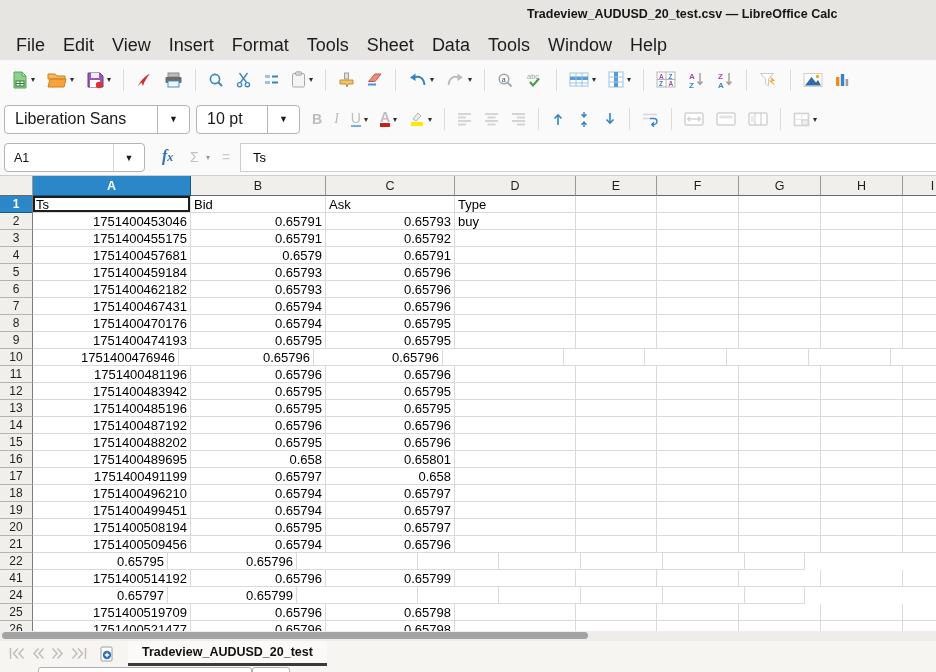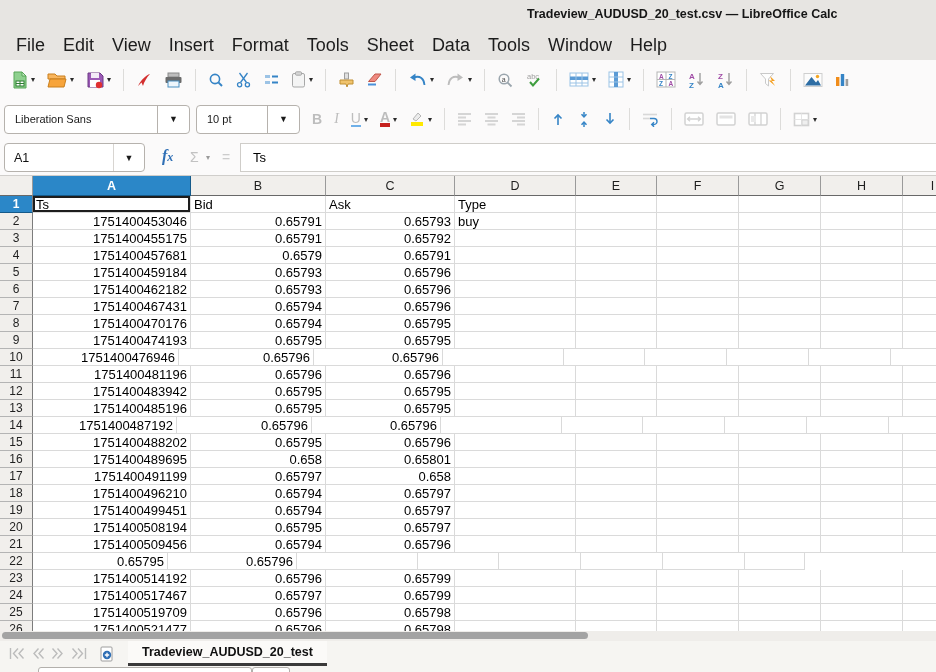--- a/index.html
+++ b/index.html
@@ -13,21 +13,21 @@
   .menu-item{padding:4px 9px;font-size:18px;color:#1c1c1c;border-radius:3px;white-space:nowrap}
   
   #toolbar1{top:60px;height:39px;background:#fbfafa;display:flex;align-items:center;padding-left:5px}
   #toolbar2{top:99px;height:40px;background:#fbfafa;display:flex;align-items:center;padding-left:4px}
   .tbtn{display:inline-flex;align-items:center;justify-content:center;height:28px;padding:0 4px;margin:0 2px;border-radius:3px}
   .ticon{display:inline-flex;align-items:center;line-height:0}
   .dd{font-size:8px;color:#2a2a2a;margin-left:3px}
   .sep{width:1px;height:22px;background:#dddcda;margin:0 6px;display:inline-block;flex:none}
   .g{color:#bdbdbd;font-size:14px;line-height:14px}
   .combo{display:flex;align-items:center;height:29px;background:#fff;border:1px solid #b6b2ad;border-radius:4px;margin-right:6px;flex:none}
-  .combo-text{flex:1;padding-left:10px;font-size:11px;color:#1a1a1a;white-space:nowrap;overflow:hidden}
+  .combo-text{flex:1;padding-left:10px;font-size:16px;color:#1a1a1a;white-space:nowrap;overflow:hidden}
   .combo-btn{width:32px;height:100%;border-left:1px solid #b6b2ad;display:flex;align-items:center;justify-content:center;font-size:9px;color:#1a1a1a}
   
   #formulabar{top:139px;height:37px;background:#fbfafa;border-bottom:1px solid #d0cecb}
   .namebox{position:absolute;left:4px;top:4px;width:141px;height:29px;background:#fff;border:1px solid #b6b2ad;border-radius:4px;display:flex;align-items:center}
   .nb-text{flex:1;padding-left:9px;font-size:12.5px;color:#111}
   .nb-btn{width:31px;height:100%;border-left:1px solid #d8d5d1;display:flex;align-items:center;justify-content:center;font-size:9px;color:#1a1a1a}
   .fx{position:absolute;left:162px;top:8px;font-size:16px;font-style:italic;font-weight:bold;font-family:"Liberation Serif",serif;color:#2f6fb5}
   .sum{position:absolute;left:190px;top:10px;font-size:14px;color:#c2c2c2}
   .sumdd{position:absolute;left:206px;top:14px;font-size:8px;color:#9a9a9a}
   .eq{position:absolute;left:222px;top:10px;font-size:14px;color:#cccccc}
@@ -652,21 +652,21 @@
         <div class="cell num" style="width: 129px;">0.65795</div>
         <div class="cell txt" style="width: 121px;"></div>
         <div class="cell txt" style="width: 81px;"></div>
         <div class="cell txt" style="width: 82px;"></div>
         <div class="cell txt" style="width: 82px;"></div>
         <div class="cell txt" style="width: 82px;"></div>
         <div class="cell txt" style="width: 60px;"></div>
       </div>
       <div class="grow">
         <div class="rowh">14</div>
-        <div class="cell num" style="width: 144px;">1751400487192</div>
+        <div class="cell num" style="width: 158px;">1751400487192</div>
         <div class="cell num" style="width: 135px;">0.65796</div>
         <div class="cell num" style="width: 129px;">0.65796</div>
         <div class="cell txt" style="width: 121px;"></div>
         <div class="cell txt" style="width: 81px;"></div>
         <div class="cell txt" style="width: 82px;"></div>
         <div class="cell txt" style="width: 82px;"></div>
         <div class="cell txt" style="width: 82px;"></div>
         <div class="cell txt" style="width: 60px;"></div>
       </div>
       <div class="grow">
@@ -758,34 +758,33 @@
         <div class="cell num" style="width: 135px;">0.65795</div>
         <div class="cell num" style="width: 129px;">0.65796</div>
         <div class="cell txt" style="width: 121px;"></div>
         <div class="cell txt" style="width: 81px;"></div>
         <div class="cell txt" style="width: 82px;"></div>
         <div class="cell txt" style="width: 82px;"></div>
         <div class="cell txt" style="width: 82px;"></div>
         <div class="cell txt" style="width: 60px;"></div>
       </div>
       <div class="grow">
-        <div class="rowh">23</div>
+        <div class="rowh">41</div>
         <div class="cell num" style="width: 158px;">1751400514192</div>
         <div class="cell num" style="width: 135px;">0.65796</div>
         <div class="cell num" style="width: 129px;">0.65799</div>
         <div class="cell txt" style="width: 121px;"></div>
         <div class="cell txt" style="width: 81px;"></div>
         <div class="cell txt" style="width: 82px;"></div>
         <div class="cell txt" style="width: 82px;"></div>
         <div class="cell txt" style="width: 82px;"></div>
         <div class="cell txt" style="width: 60px;"></div>
       </div>
       <div class="grow">
         <div class="rowh">24</div>
-        <div class="cell num" style="width: 158px;">1751400517467</div>
         <div class="cell num" style="width: 135px;">0.65797</div>
         <div class="cell num" style="width: 129px;">0.65799</div>
         <div class="cell txt" style="width: 121px;"></div>
         <div class="cell txt" style="width: 81px;"></div>
         <div class="cell txt" style="width: 82px;"></div>
         <div class="cell txt" style="width: 82px;"></div>
         <div class="cell txt" style="width: 82px;"></div>
         <div class="cell txt" style="width: 60px;"></div>
       </div>
       <div class="grow">

